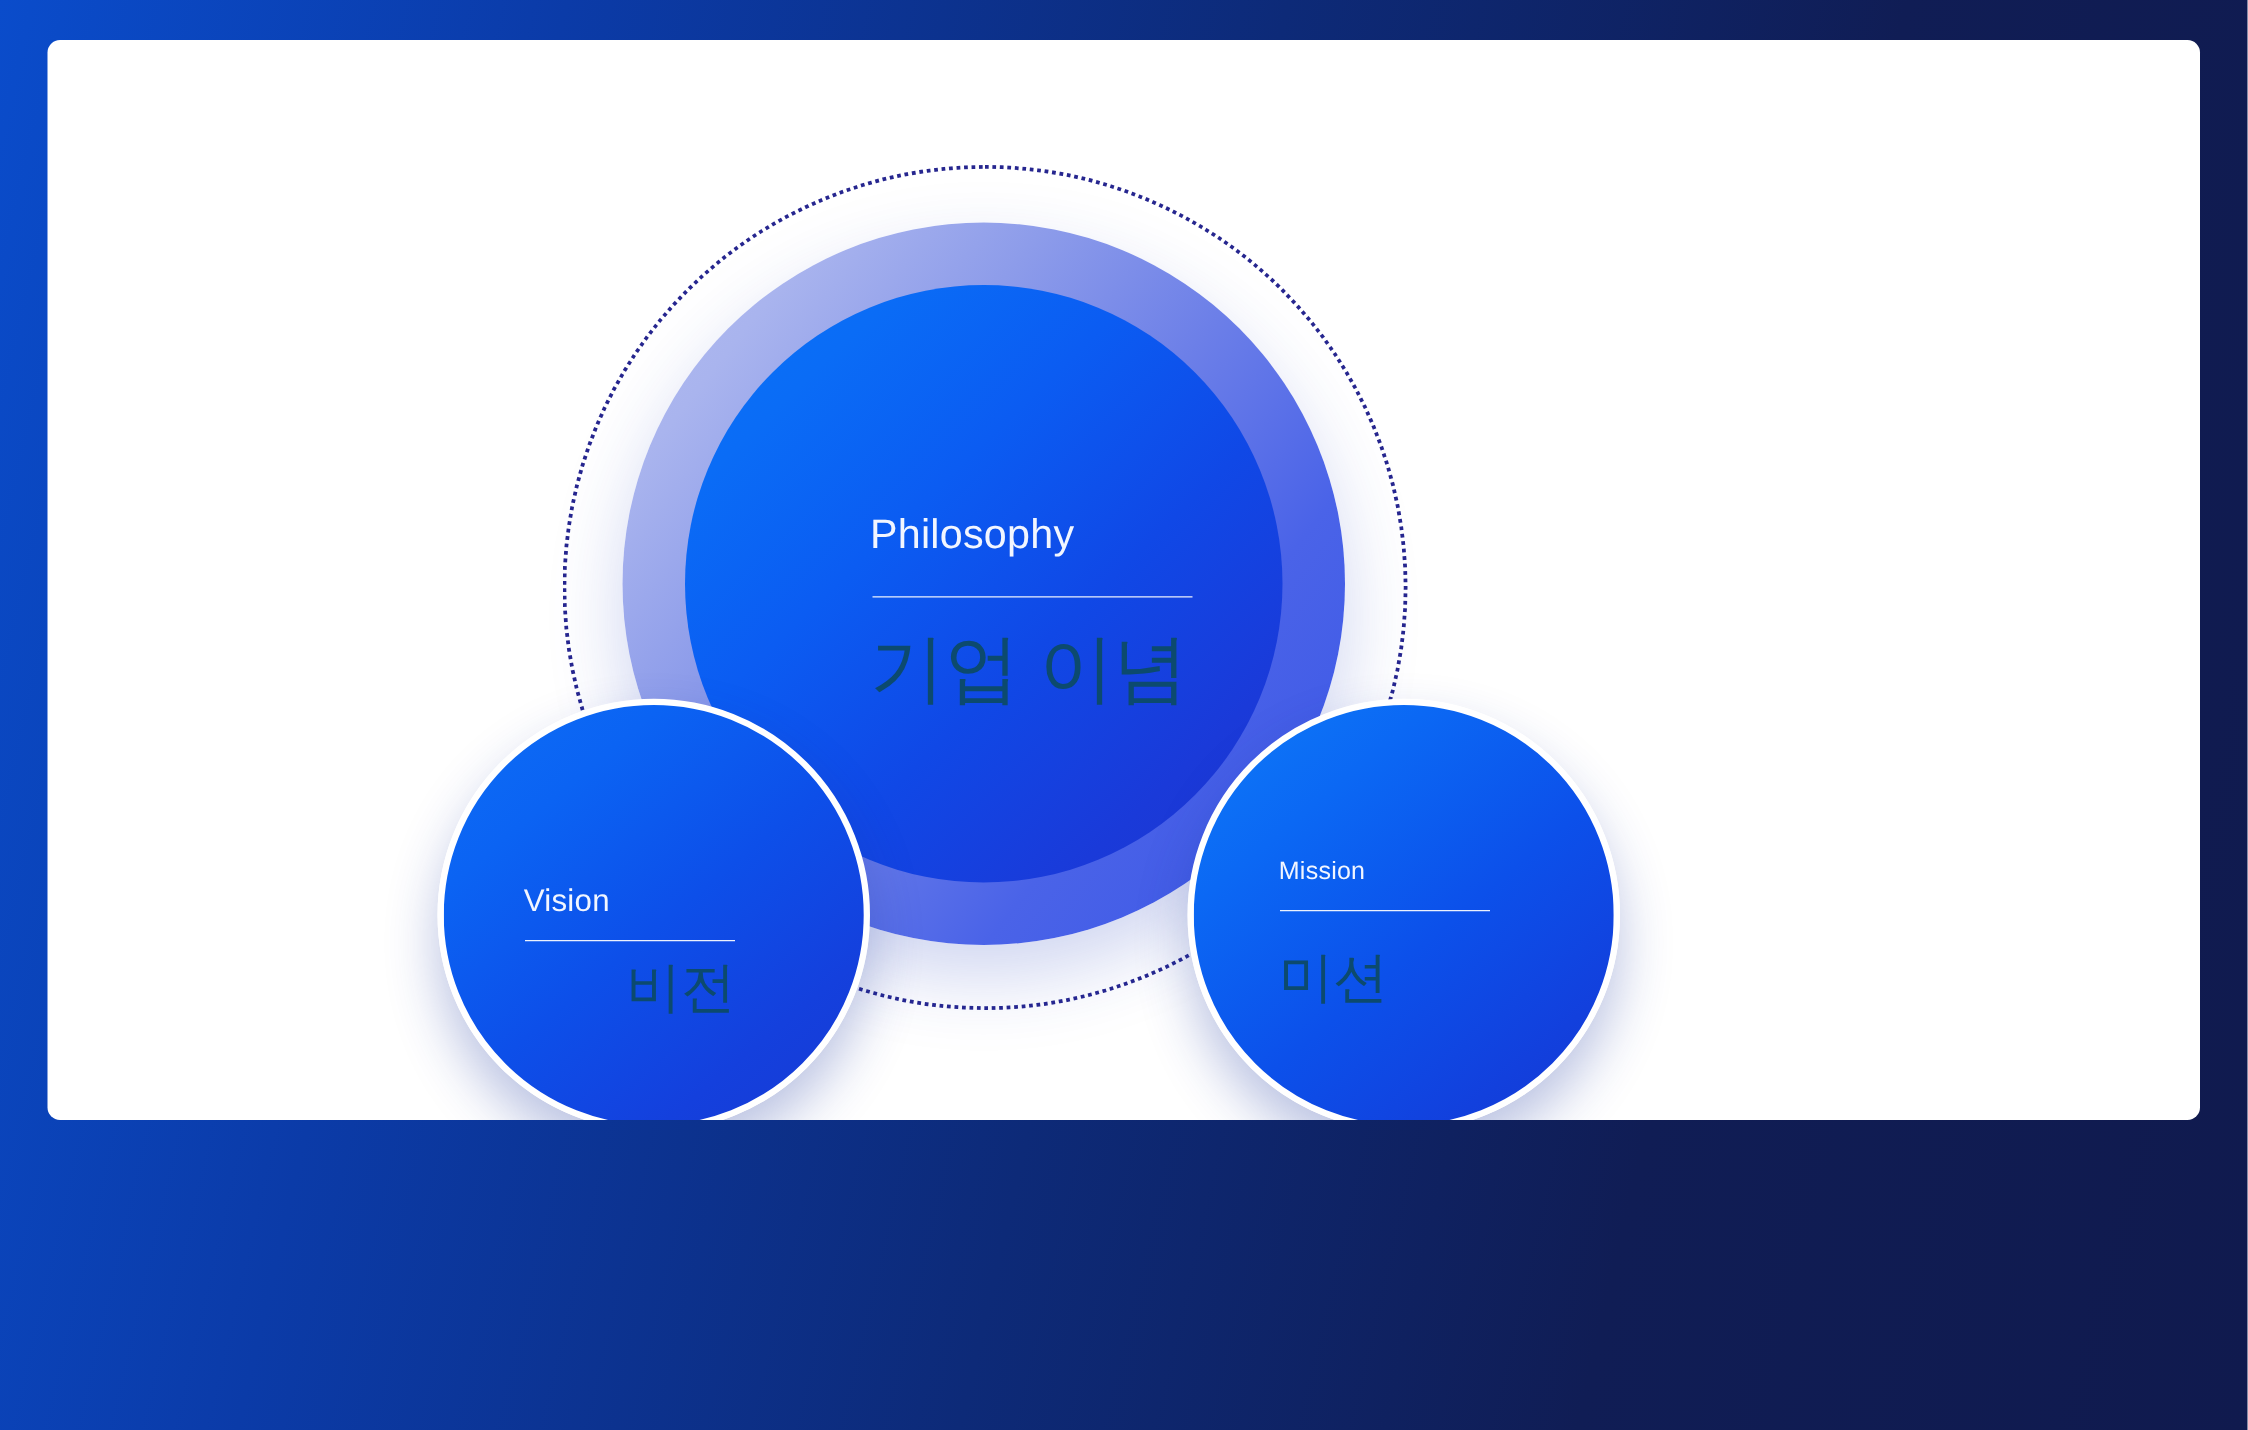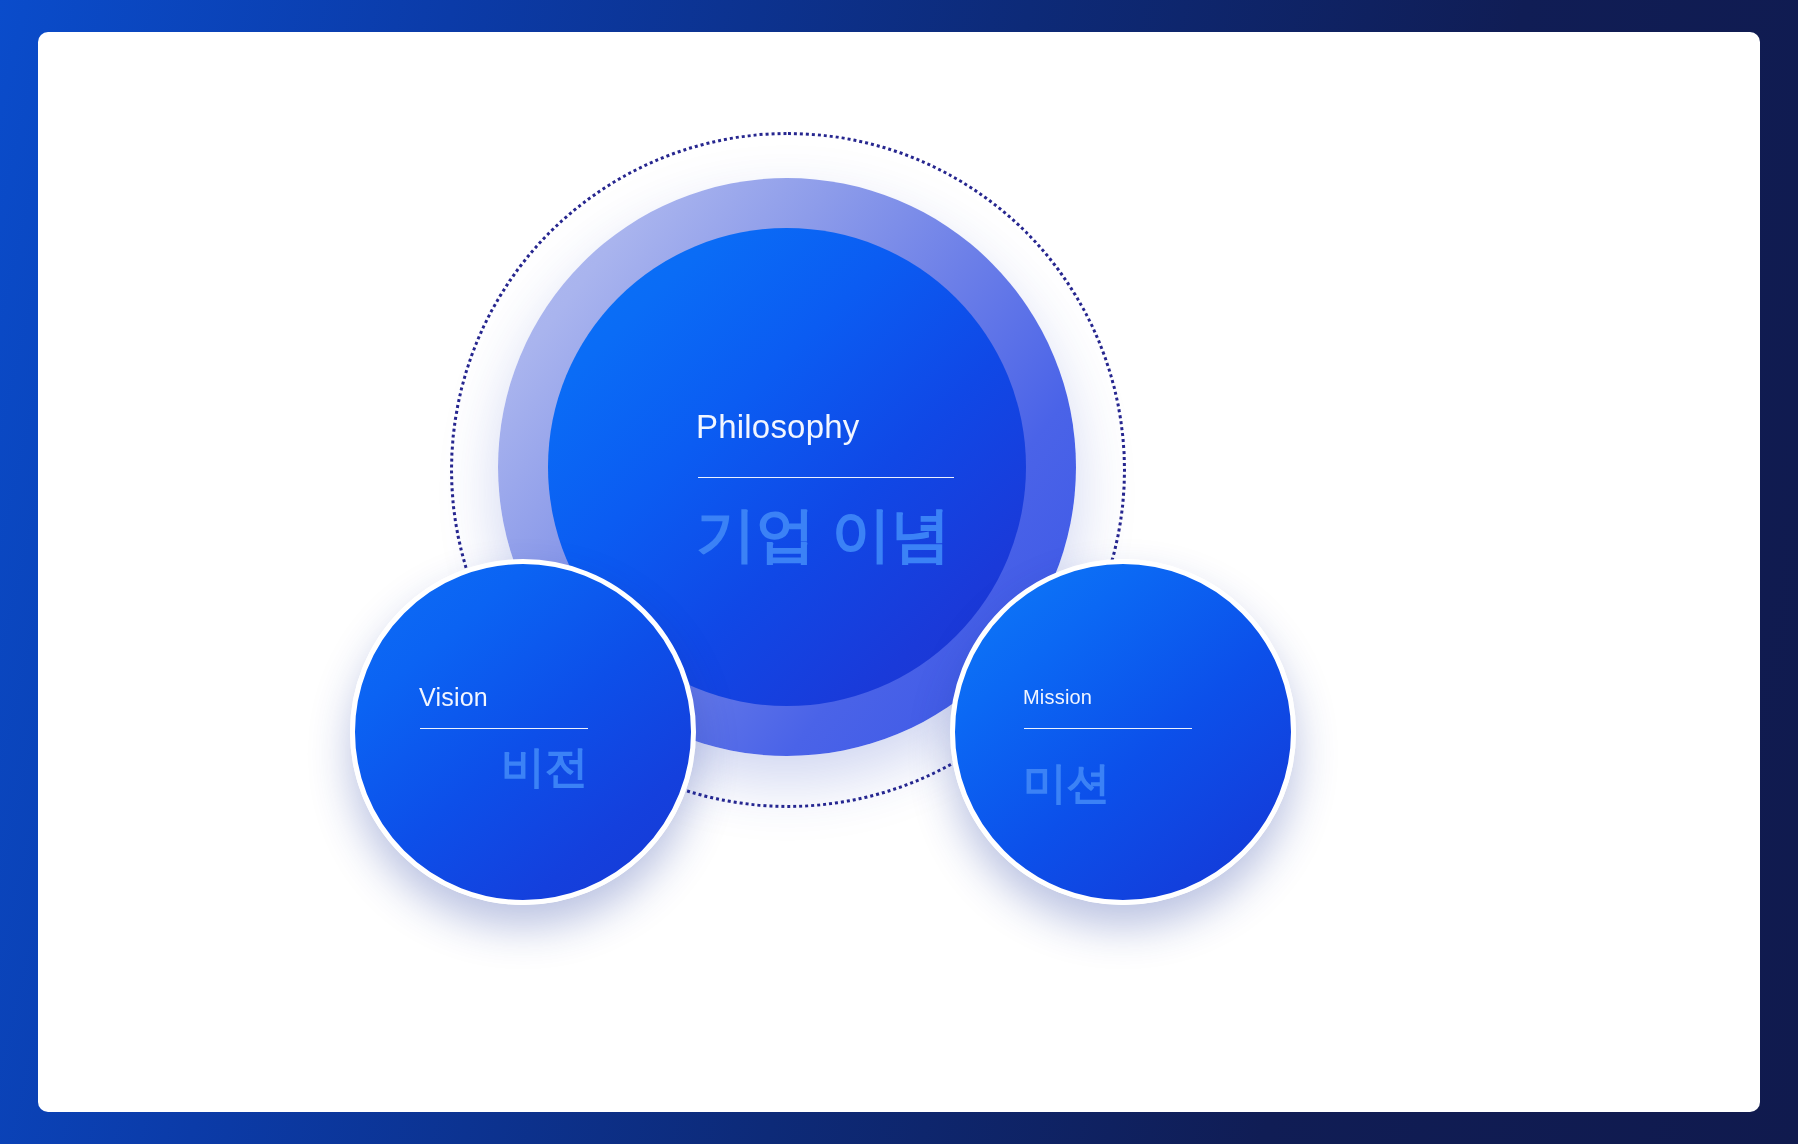--- a/index.html
+++ b/index.html
@@ -10,21 +10,21 @@
   }
   body {
     background: linear-gradient(103deg, #0a4ccb 0%, #0b3ba8 22%, #0d2a78 50%, #101d55 74%, #101a4e 100%);
     position:relative;
   }
 
   
   .card {
     position:absolute;
     left:38px; top:32px;
-    width:1722px; height:1080px;
+    width:1722px; height:864px;
     background:#ffffff;
     border-radius:10px;
     overflow:hidden;
   }
 
   
   .stage { position:absolute; inset:0; }
 
   
   .orbit {
@@ -101,32 +101,32 @@
     letter-spacing:0.2px;
     color:#f2f6ff;
     white-space:nowrap;
   }
   .txt .rule {
     background:#ffffff;
     opacity:0.92;
     height:1px;
   }
   .txt .headline {
-    font-weight:700;
+    font-weight:400;
     letter-spacing:-0.5px;
     white-space:nowrap;
-    color:#3b82f6;
+    color:#0c4a6e;
   }
 
   .txt-philosophy { left:658px; top:375px; }
   .txt-philosophy .eyebrow { font-size:33px; line-height:40px; }
   .txt-philosophy .rule { width:256px; margin:30px 0 0 2px; }
   .txt-philosophy .headline { font-size:60px; line-height:70px; margin-top:22px; }
 
-  .txt-vision { left:381px; top:650px; }
+  .txt-vision { left:381px; top:674px; }
   .txt-vision .eyebrow { font-size:25px; line-height:30px; }
   .txt-vision .rule { width:168px; margin:16px 0 0 1px; }
   .txt-vision .headline { font-size:44px; line-height:52px; margin-top:12px;text-align:right; }
 
   .txt-mission { left:985px; top:650px; }
   .txt-mission .eyebrow { font-size:20px; line-height:30px; }
   .txt-mission .rule { width:168px; margin:16px 0 0 1px; }
   .txt-mission .headline { font-size:44px; line-height:52px; margin-top:28px; }
 </style>
 </head>

